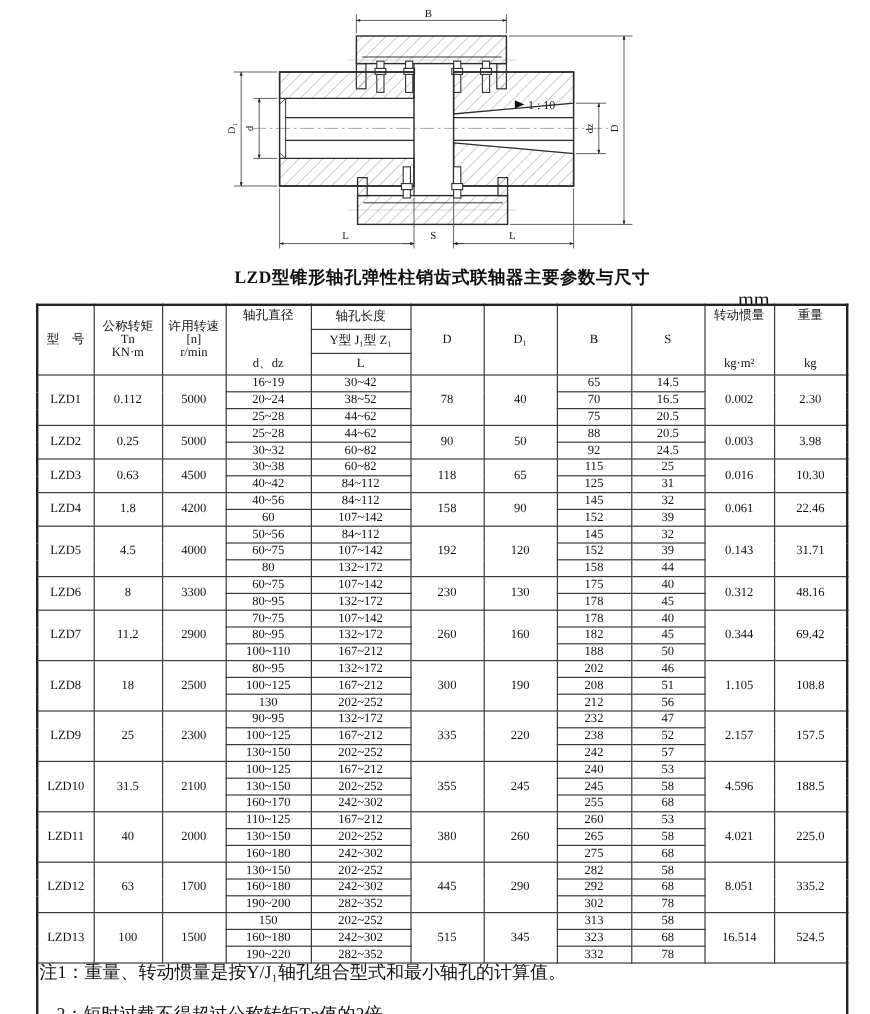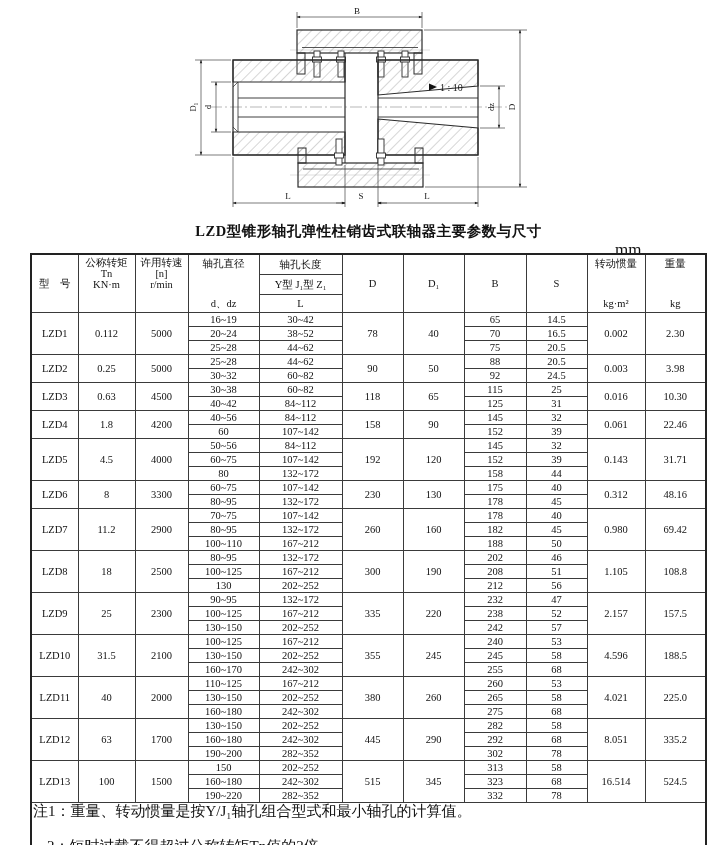--- a/index.html
+++ b/index.html
@@ -15,21 +15,21 @@
   .unit{position:absolute;left:565px;top:20px;font-size:17px;margin-left:20px;}
 
   
   table.spec{position:absolute;left:30px;top:253px;width:677px;border-collapse:collapse;table-layout:fixed;
              font-size:10.5px;line-height:1.08;text-align:center;}
   table.spec td,table.spec th{border:1px solid #3a3a3a;padding:0 1px;font-weight:normal;overflow:hidden;}
   table.spec{border:2px solid #222;}
   table.spec tr.sub td{height:13px;}
   .hd-cn{font-size:10.5px;font-family:"Liberation Sans","DejaVu Sans",sans-serif;}
   .vstack{display:flex;flex-direction:column;justify-content:space-between;align-items:center;min-height:52px;padding:2px 0;}
-  .vstack3{display:flex;flex-direction:column;justify-content:flex-start;align-items:center;min-height:54px;}
+  .vstack3{display:flex;flex-direction:column;justify-content:center;align-items:center;min-height:54px;}
   td.notes-cell{ text-align:left;padding:3px 6px 4px 8px;font-size:15px;height:32px;}
   .note2{padding-left:14px;margin-top:19px;}
 
   svg text{font-family:"Liberation Serif","DejaVu Serif",serif;fill:#1a1a1a;}
 </style>
 </head>
 <body>
 
 <div class="page">
 
@@ -357,21 +357,21 @@
         <tr class="sub">
           <td rowspan="3">LZD7</td>
           <td rowspan="3">11.2</td>
           <td rowspan="3">2900</td>
           <td>70~75</td>
           <td>107~142</td>
           <td rowspan="3">260</td>
           <td rowspan="3">160</td>
           <td>178</td>
           <td>40</td>
-          <td rowspan="3">0.980</td>
+          <td rowspan="3">0.344</td>
           <td rowspan="3">69.42</td>
         </tr>
         <tr class="sub">
           <td>80~95</td>
           <td>132~172</td>
           <td>182</td>
           <td>45</td>
         </tr>
         <tr class="sub">
           <td>100~110</td>

